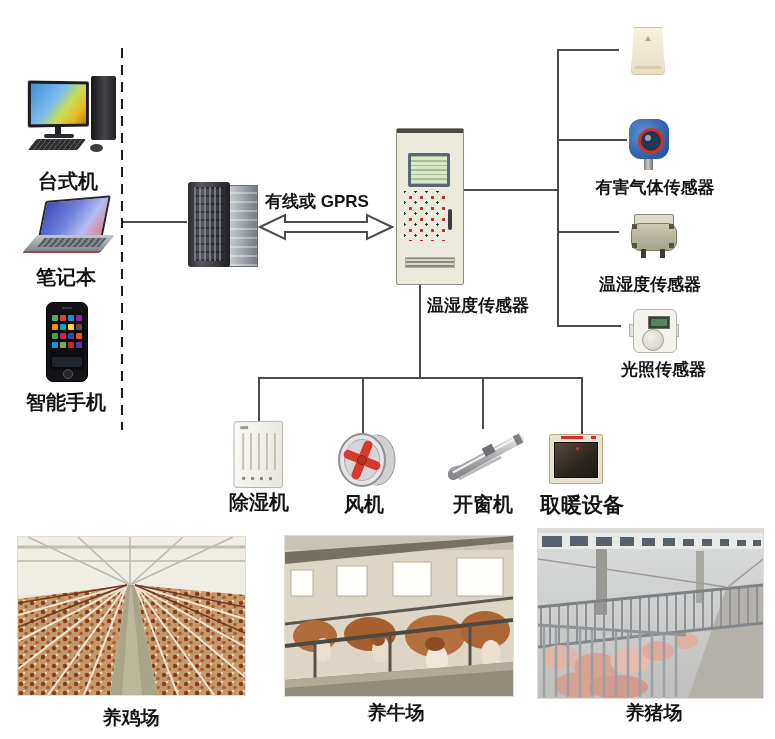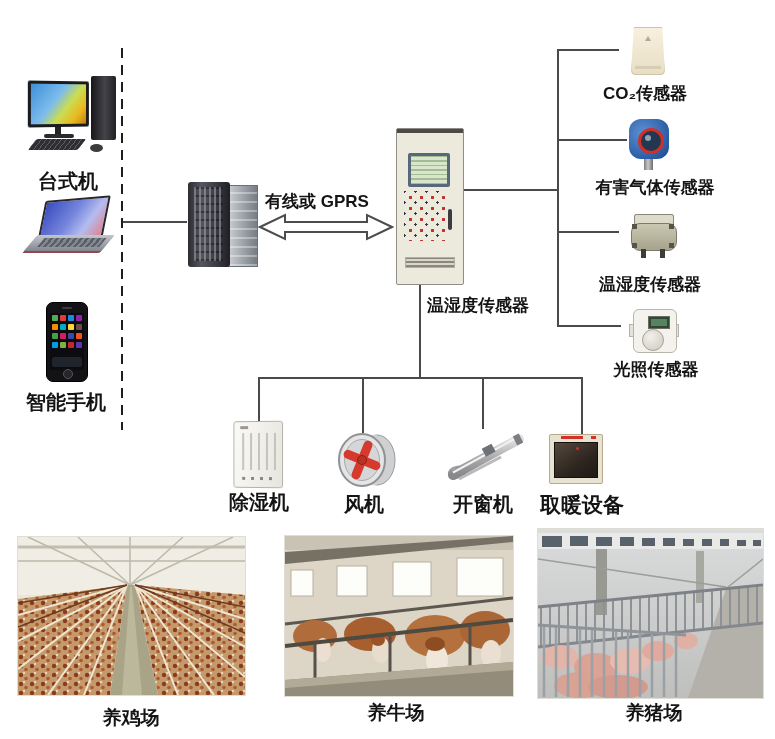--- a/index.html
+++ b/index.html
@@ -134,20 +134,21 @@
     <div class="pc-mouse"></div>
   </div>
   <div class="lbl" style="left:18px;top:160px;width:100px;font-size:20px;margin-top:8px;">台式机</div>
 
   <div class="abs" style="left:22px;top:198px;width:84px;height:60px;">
     <div class="lap-scr"></div>
     <div class="lap-base">
         <div class="lap-keys"></div>
       </div>
   </div>
+  <div class="lbl" style="left:16px;top:264px;width:100px;font-size:20px;">笔记本</div>
 
   <div class="abs" style="left:46px;top:302px;width:42px;height:80px;">
     <div class="ph-body"></div>
     <div class="ph-ear"></div>
     <svg class="abs" style="left:4px;top:11px;" width="34" height="57" viewBox="0 0 34 57">
       <rect width="34" height="57" fill="#0c0c10"></rect>
       <g>
         <rect x="2" y="2" width="6" height="6" rx="1" fill="#4caf50"></rect>
           <rect x="10" y="2" width="6" height="6" rx="1" fill="#e53935"></rect>
           <rect x="18" y="2" width="6" height="6" rx="1" fill="#1e88e5"></rect>
@@ -190,21 +191,20 @@
     <div class="cab-handle"></div>
     <div class="cab-vent"></div>
   </div>
   <div class="lbl" style="left:427px;top:294px;width:110px;font-size:17px;text-align:left;">温湿度传感器</div>
 
   <div class="abs" style="left:631px;top:27px;width:34px;height:48px;">
     <div class="co2"></div>
     <div class="co2-dot"></div>
     <div class="co2-lip"></div>
   </div>
-  <div class="lbl" style="left:595px;top:82px;width:100px;font-size:17px;">CO₂传感器</div>
 
   <div class="abs" style="left:628px;top:119px;width:42px;height:52px;">
     <div class="gas-body"></div>
     <div class="gas-ring"></div>
     <div class="gas-core"></div>
     <div class="gas-stem"></div>
   </div>
   <div class="lbl" style="left:593px;top:176px;width:124px;font-size:17px;">有害气体传感器</div>
 
   <div class="abs" style="left:631px;top:214px;width:44px;height:46px;">
@@ -221,21 +221,21 @@
 
   <div class="abs" style="left:629px;top:309px;width:50px;height:44px;">
     <div class="li-ear" style="left:0;"></div>
     <div class="li-ear" style="right:0;"></div>
     <div class="li-body"></div>
     <div class="li-lcd">
         <div class="li-lcd-in"></div>
       </div>
     <div class="li-knob"></div>
   </div>
-  <div class="lbl" style="left:606px;top:358px;width:100px;font-size:17px;">光照传感器</div>
+  <div class="lbl" style="left:606px;top:358px;width:100px;font-size:17px;text-align:right;">光照传感器</div>
 
   <div class="abs" style="left:233px;top:421px;width:50px;height:67px;">
     <div class="dh">
       <div class="dh-tag"></div>
       <div class="dh-slots"></div>
       <div class="dh-dots"></div>
     </div>
   </div>
   <div class="lbl" style="left:219px;top:489px;width:80px;font-size:20px;">除湿机</div>
 

